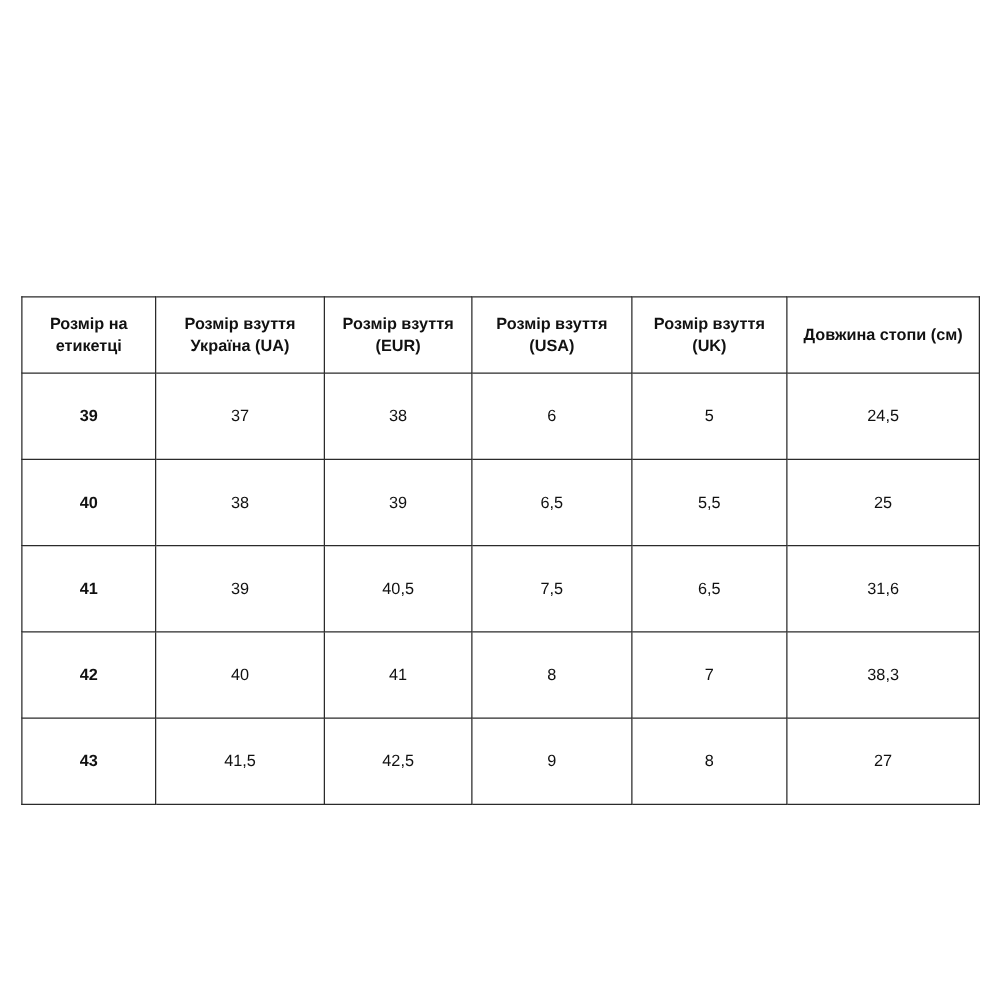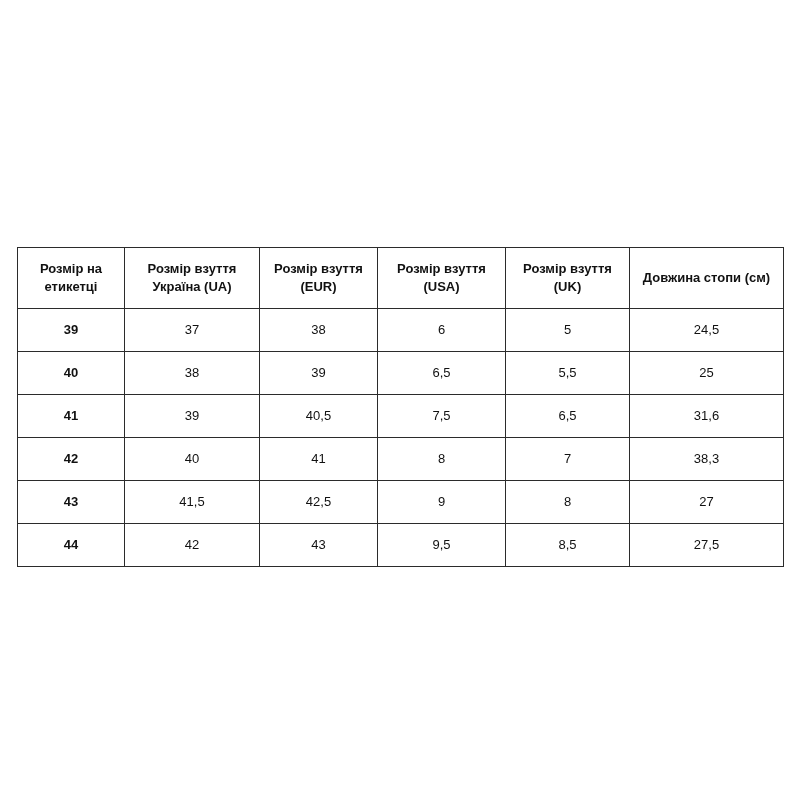--- a/index.html
+++ b/index.html
@@ -16,21 +16,21 @@
   .page {
     position: relative;
     width: 800px;
     height: 800px;
     background: #ffffff;
     box-sizing: border-box;
   }
   .table-wrap {
     position: absolute;
     left: 17px;
-    top: 247px;
+    top: 237px;
     width: 766px;
   }
   table.size-table {
     border-collapse: collapse;
     width: 766px;
     table-layout: fixed;
   }
   table.size-table th,
   table.size-table td {
     border: 1px solid #2b2b2b;
@@ -42,21 +42,21 @@
     padding: 0;
   }
   table.size-table thead th {
     font-weight: bold;
     height: 52px;
     padding: 4px 6px;
   }
   table.size-table tbody td {
     height: 34px;
     font-weight: normal;
-    padding: 4px 4px;
+    padding: 17px 4px;
   }
   table.size-table tbody td.first-col {
     font-weight: bold;
   }
   col.c0 { width: 107px; }
   col.c1 { width: 135px; }
   col.c2 { width: 118px; }
   col.c3 { width: 128px; }
   col.c4 { width: 124px; }
   col.c5 { width: 154px; }
@@ -119,24 +119,16 @@
           <td>38,3</td>
         </tr>
         <tr>
           <td class="first-col">43</td>
           <td>41,5</td>
           <td>42,5</td>
           <td>9</td>
           <td>8</td>
           <td>27</td>
         </tr>
-        <tr>
-          <td class="first-col">44</td>
-          <td>42</td>
-          <td>43</td>
-          <td>9,5</td>
-          <td>8,5</td>
-          <td>27,5</td>
-        </tr>
       </tbody>
     </table>
   </div>
 </div>
 
 </body></html>

